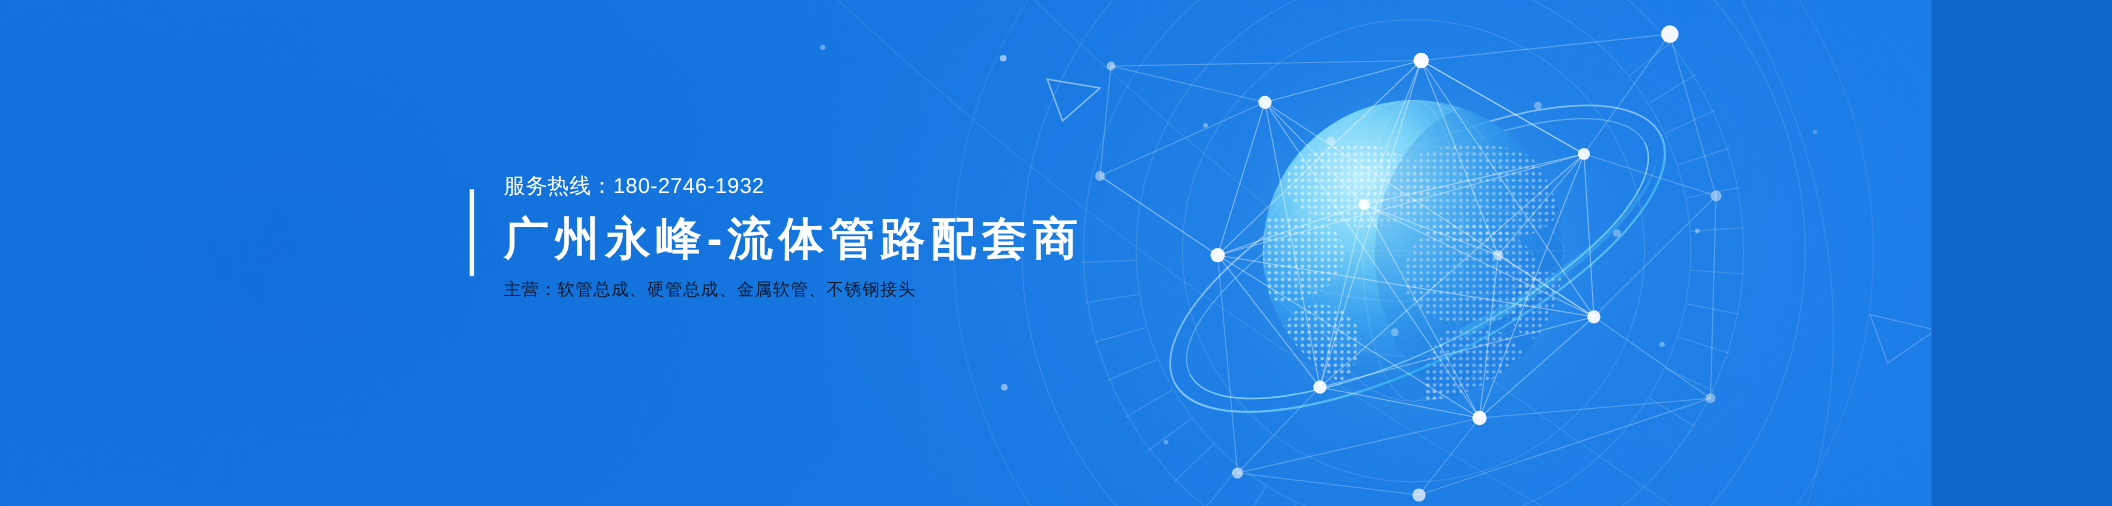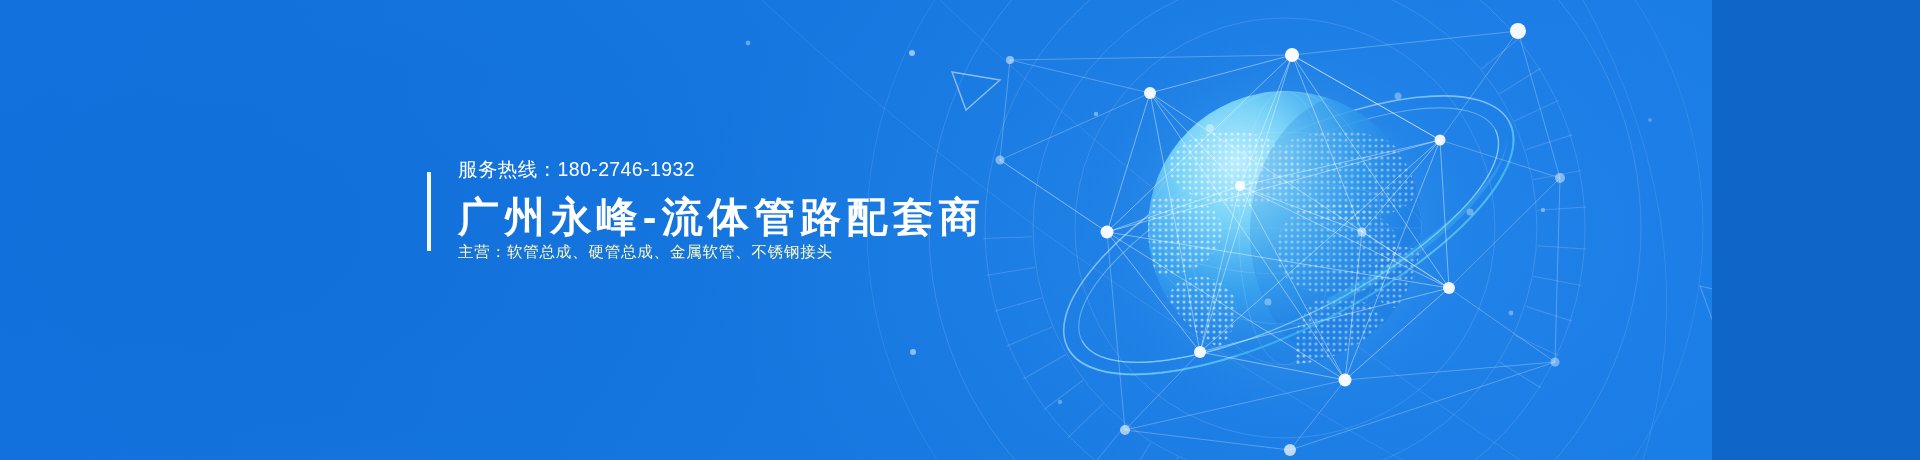--- a/index.html
+++ b/index.html
@@ -7,20 +7,21 @@
     padding: 0;
     background: #0f66c8;
   }
   #banner {
     position: relative;
     width: 1712px;
     height: 460px;
     overflow: hidden;
     background: #1677e0;
     font-family: "Liberation Sans", "DejaVu Sans", sans-serif;
+    padding-left: 44px;
   }
   
   .bg-wash {
     position: absolute;
     inset: 0;
     background:
       radial-gradient(ellipse 820px 560px at 1290px 230px, rgba(80,175,255,0.22) 0%, rgba(80,175,255,0.05) 48%, rgba(22,119,224,0) 72%),
       radial-gradient(ellipse 900px 600px at 250px 230px, rgba(10,95,200,0.25) 0%, rgba(22,119,224,0) 70%),
       linear-gradient(100deg, #1373df 0%, #1677e0 45%, #1a7ce6 100%);
   }
@@ -59,22 +60,22 @@
   .headline {
     margin-top: 15px;
     color: #ffffff;
     font-size: 41px;
     line-height: 1.08;
     letter-spacing: 5.2px;
     white-space: nowrap;
     font-weight: 700;
   }
   .subtitle {
-    margin-top: 5px;
-    color: #fef9c3;
+    margin-top: 17px;
+    color: #0f172a;
     font-size: 15.5px;
     line-height: 1;
     letter-spacing: 0.8px;
     white-space: nowrap;
     font-weight: 400;
   }
 </style>
 </head>
 <body>
 

